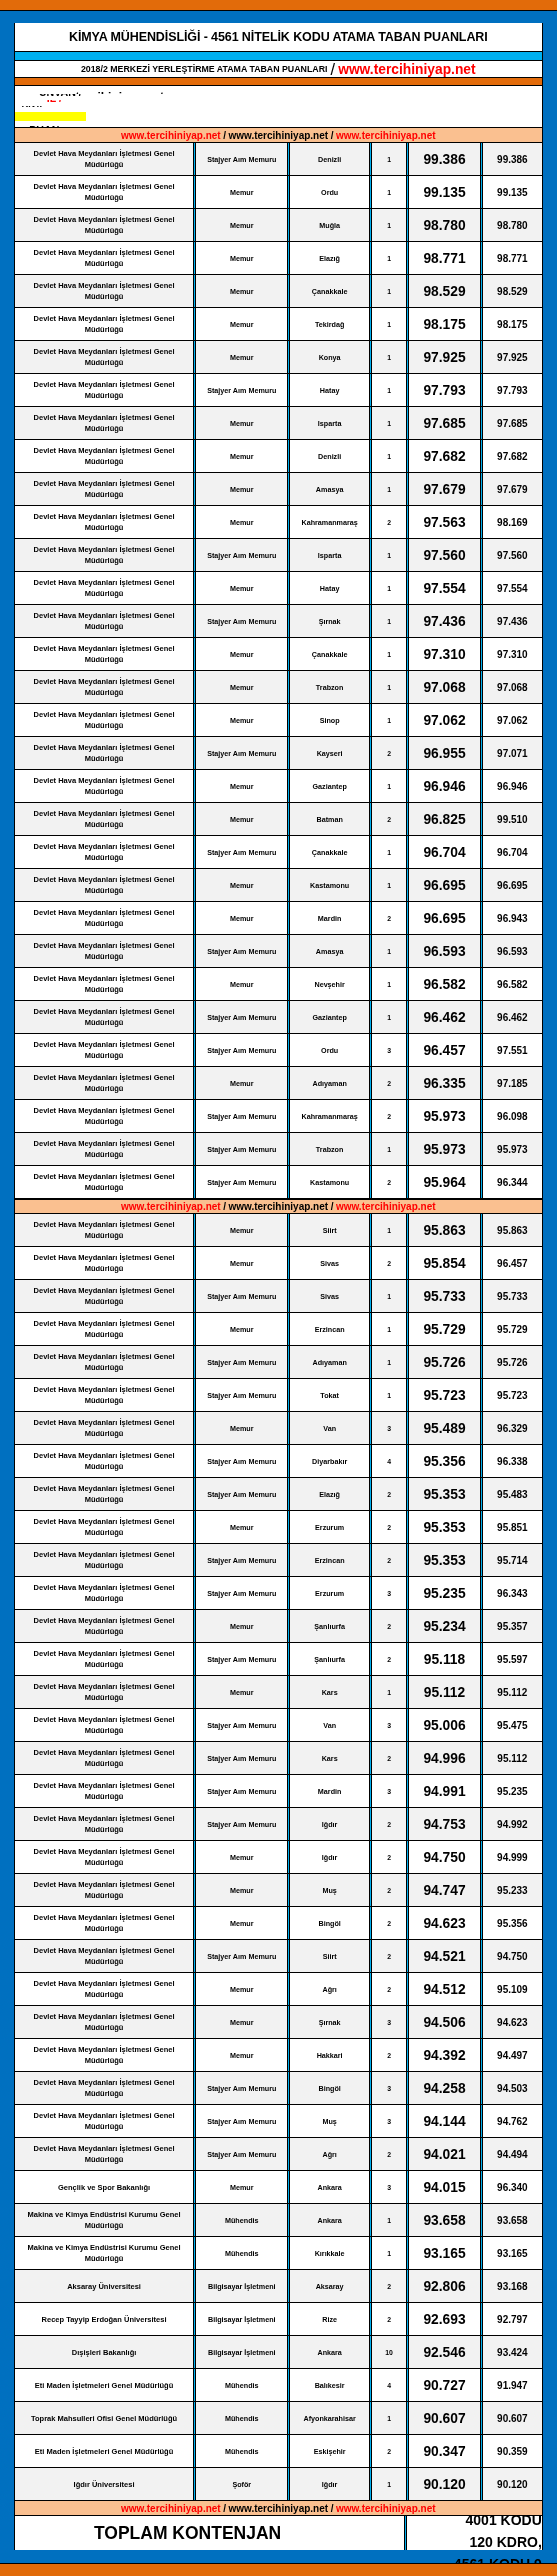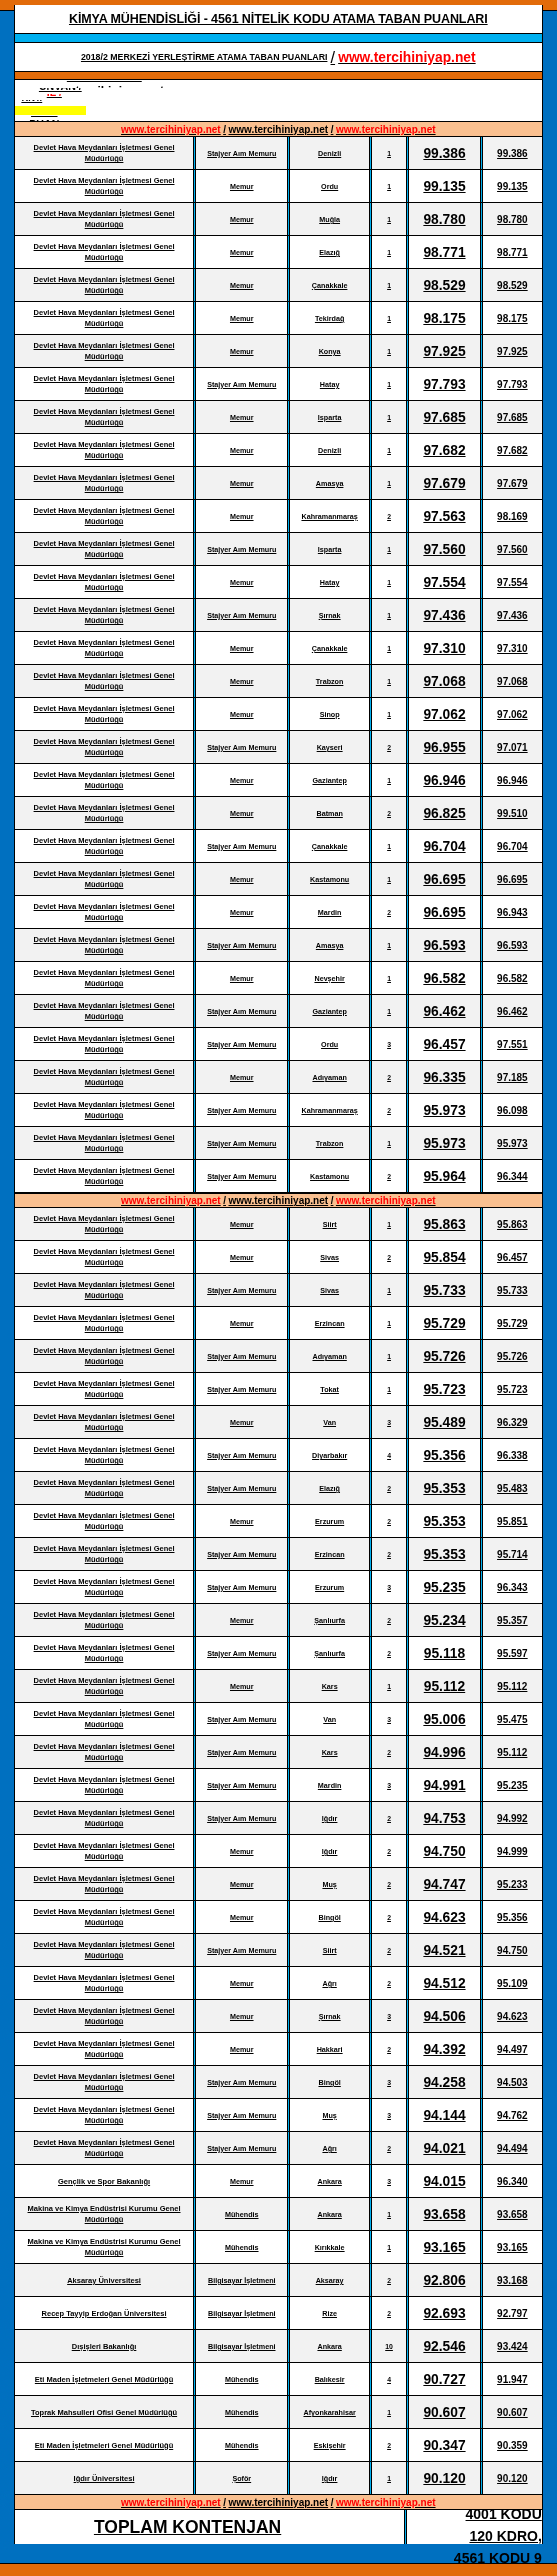--- a/index.html
+++ b/index.html
@@ -1,26 +1,26 @@
 <!DOCTYPE html>
 <html style="font-size:10px"><head>
 <meta charset="utf-8">
 <style>
   * { box-sizing: border-box; margin: 0; padding: 0; }
   html, body { width: 558px; background: #0070c0; }
   body { font-family: "Liberation Sans", "DejaVu Sans", sans-serif; color: #000; }
   .page { position: relative; width: 558px; height: 2576px; background: #0070c0; }
   .top-bar { position: absolute; left: 0; top: 0; width: 558px; height: 11.3px; background: #e26b0a; border-bottom: 1.3px solid #000; }
   .bottom-bar { position: absolute; left: 0; top: 2563px; width: 558px; height: 13px; background: #e26b0a; border-top: 1.3px solid #000; }
-  .sheet { position: absolute; left: 13.8px; top: 5px; width: 529px; border-left: 1.3px solid #000; border-right: 1.3px solid #000; text-decoration: underline; }
+  .sheet { position: absolute; left: 13.8px; top: 23px; width: 529px; border-left: 1.3px solid #000; border-right: 1.3px solid #000; }
 
   .title { height: 29px; background: #fff; border-bottom: 1.3px solid #000; display: flex; align-items: center; justify-content: center;
            font-weight: bold; font-size: 12.5px; letter-spacing: -0.1px; font-family: "Liberation Sans Narrow", "Liberation Sans", sans-serif; }
   .strip-blue { height: 9.4px; background: #00b0f0; border-bottom: 1.3px solid #000; }
-  .subtitle { height: 29px; background: #fff; border-bottom: 1.3px solid #000; display: flex; align-items: center; justify-content: center;
+  .subtitle { height: 17px; background: #fff; border-bottom: 1.3px solid #000; display: flex; align-items: center; justify-content: center;
               font-weight: bold; font-size: 8.8px; white-space: nowrap; }
   .subtitle .slash { font-size: 16.3px; font-weight: normal; margin: 0 3.1px; }
   .subtitle .site { color: #ff0000; font-size: 13.8px; }
   .strip-orange { height: 8.1px; background: #e26b0a; border-bottom: 1.3px solid #000; }
 
   .row { display: flex; width: 100%; border-bottom: 1.3px solid #000; }
   .cell { display: flex; align-items: center; justify-content: center; text-align: center; font-weight: bold; overflow: hidden; }
   .c-kurum { width: 179px; }
   .c-unvan { width: 91px; }
   .c-il    { width: 79px; }

